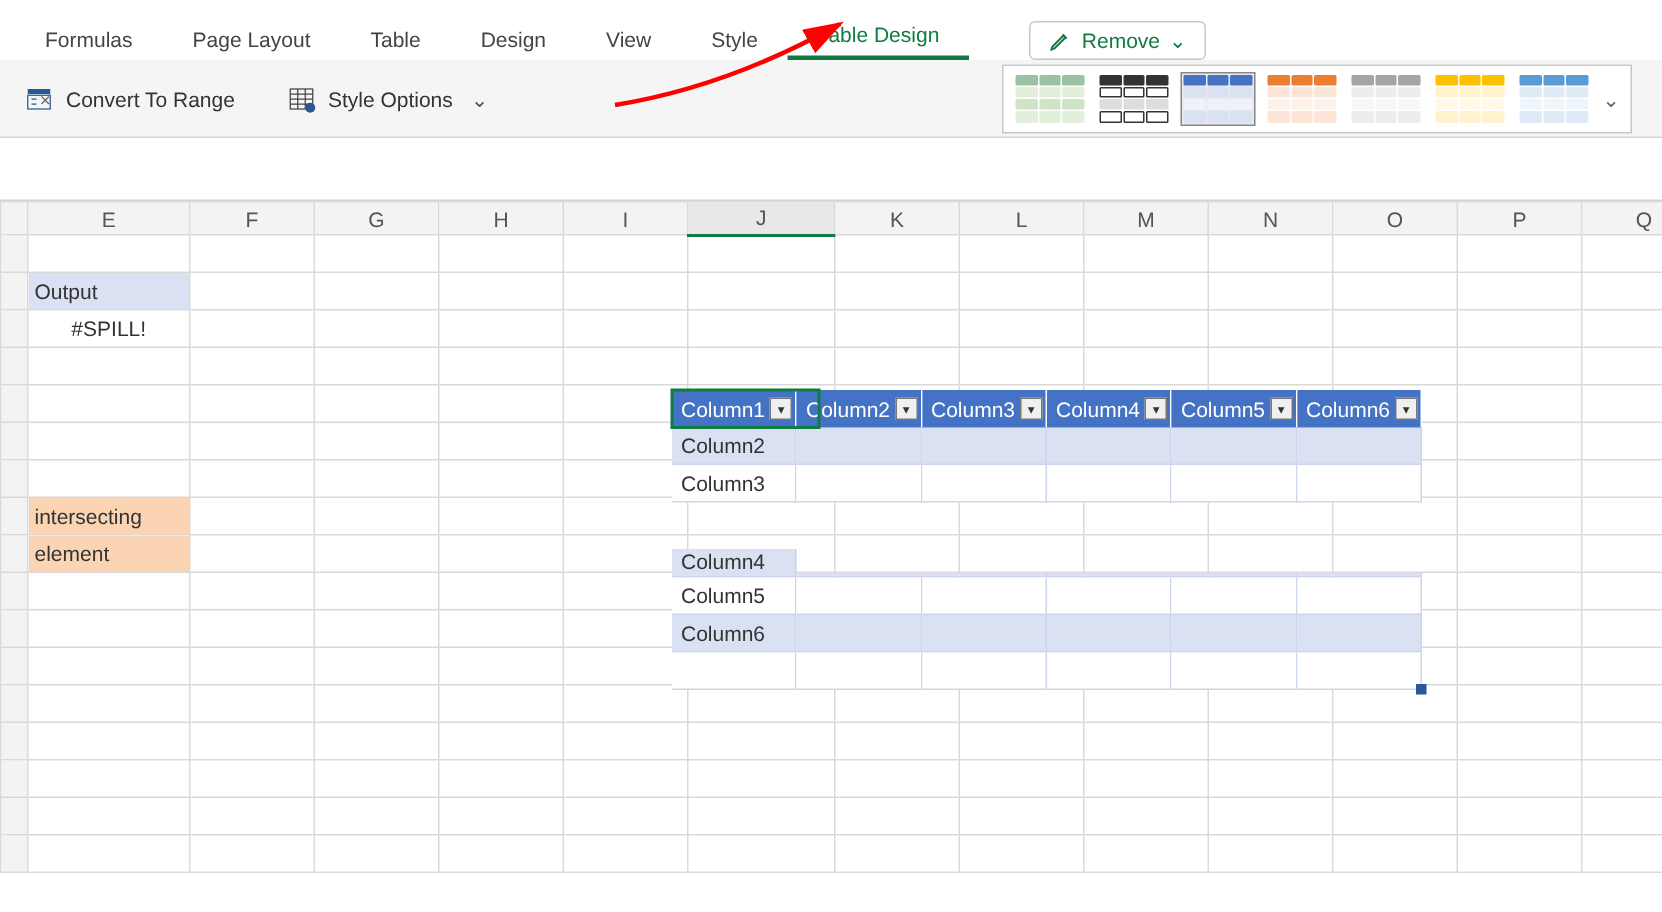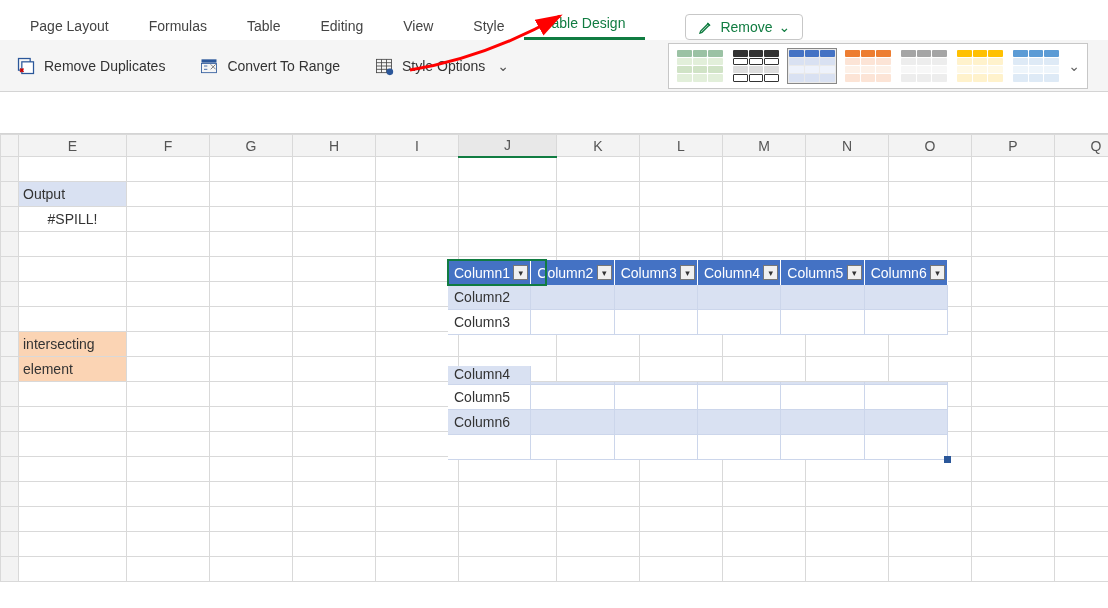--- a/index.html
+++ b/index.html
@@ -66,46 +66,38 @@
   
   .active-cell-outline {
     position:absolute; left:447px; top:125px; width:100px; height:27px;
     border:2px solid #107c41; pointer-events:none; z-index:10;
   }
 </style>
 </head>
 <body>
 
 <div class="ribbon-tabs">
+  <div class="tab">Formulas</div>
   <div class="tab">Page Layout</div>
-  <div class="tab">Formulas</div>
   <div class="tab">Table</div>
-  <div class="tab">Editing</div>
+  <div class="tab">Design</div>
   <div class="tab">View</div>
   <div class="tab">Style</div>
   <div class="tab active">Table Design</div>
   <div class="editing-btn">
     <svg viewBox="0 0 24 24" fill="none" stroke="#107c41" stroke-width="2">
         <path d="M3 21l3-1 11-11-2-2L4 18l-1 3z"></path>
         <path d="M14 6l4 4"></path>
       </svg>
     <span>Remove</span>
     <span style="color:#107c41;">⌄</span>
   </div>
 </div>
 
 <div class="ribbon-toolbar">
-  <div class="tbtn">
-    <svg viewBox="0 0 24 24">
-        <rect x="3" y="3" width="14" height="14" fill="none" stroke="#2b579a" stroke-width="1.5"></rect>
-        <rect x="7" y="7" width="14" height="14" fill="#fff" stroke="#2b579a" stroke-width="1.5"></rect>
-        <path d="M9 19 L5 15 M5 19 L9 15" stroke="#c00" stroke-width="2"></path>
-      </svg>
-    <span>Remove Duplicates</span>
-  </div>
   <div class="tbtn">
     <svg viewBox="0 0 24 24">
         <rect x="3" y="4" width="18" height="4" fill="#2b579a"></rect>
         <rect x="3" y="9" width="18" height="11" fill="none" stroke="#2b579a"></rect>
         <path d="M6 12h4M6 16h4" stroke="#2b579a"></path>
         <path d="M14 10l6 6M20 10l-6 6" stroke="#666"></path>
       </svg>
     <span>Convert To Range</span>
   </div>
   <div class="tbtn">

